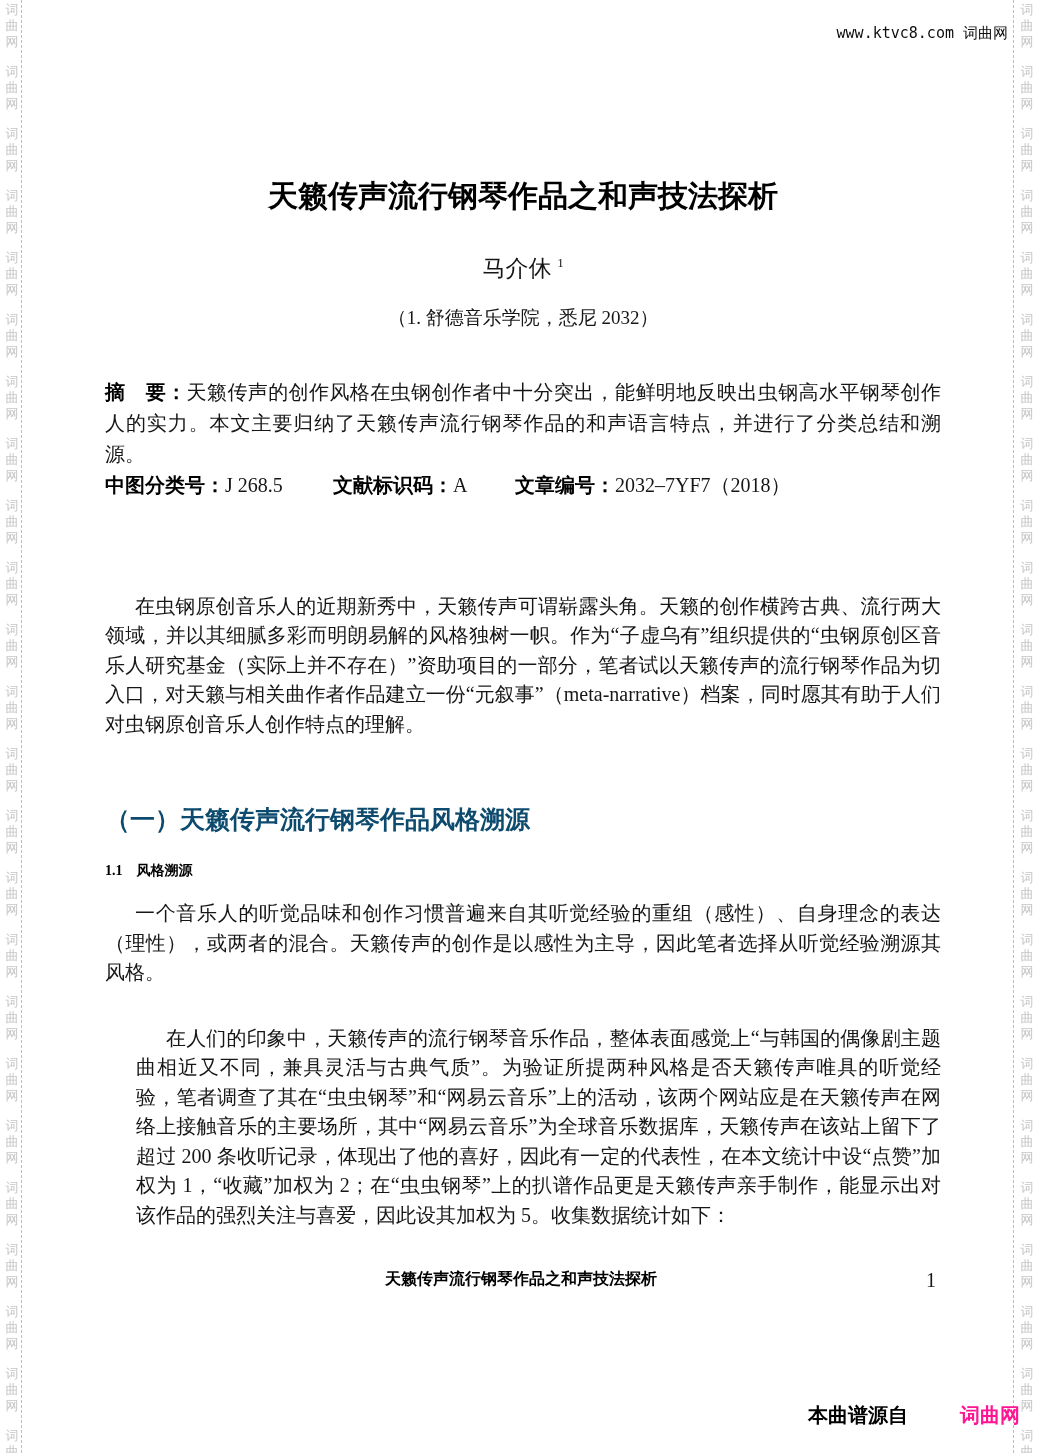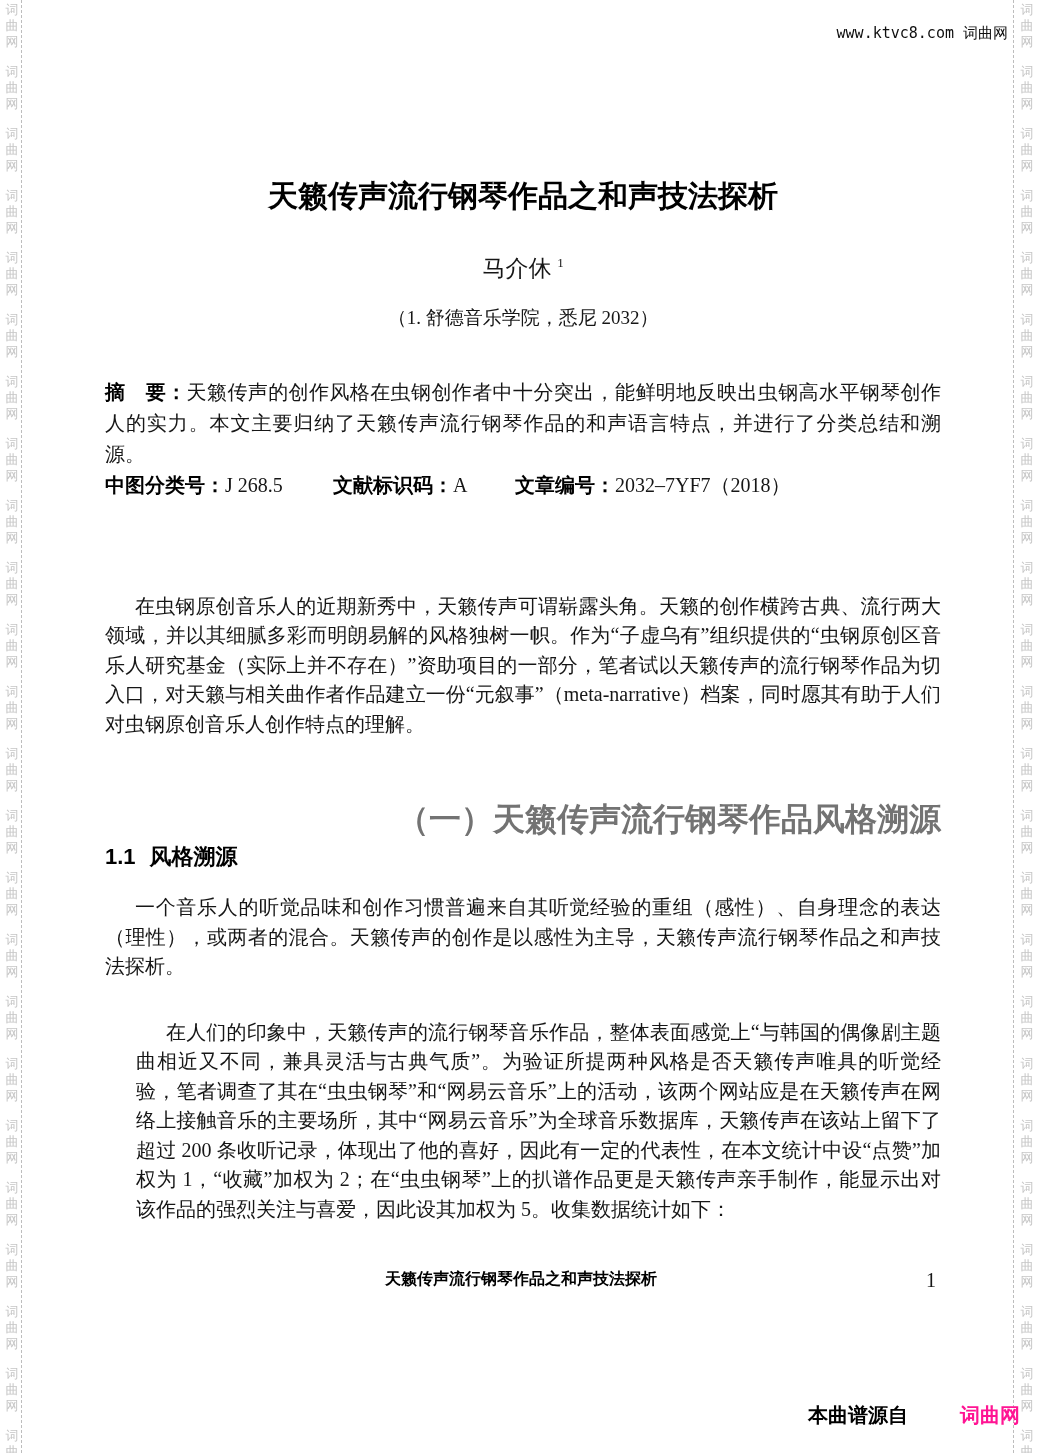--- a/index.html
+++ b/index.html
@@ -37,27 +37,27 @@
   .affiliation{margin-top:22px;text-align:center;font-size:19px;line-height:26px;}
   .meta{margin-top:46px;font-size:20px;line-height:31px;}
   .meta p{margin:0;text-align:justify;}
   .lbl{font-family:"Liberation Sans","DejaVu Sans",sans-serif;font-weight:bold;color:#000;}
   .clc-row{display:flex;align-items:baseline;}
   .clc-item1{width:228px;}
   .clc-item2{width:182px;}
   .body-para{margin:0;font-size:20px;line-height:29.5px;text-align:justify;text-indent:30px;}
   .p-intro{margin-top:91px;}
   .sec-heading{
-    margin:62px 0 0 0;text-align:right;
+    margin:62px 0 0 0;text-align:left;
     font-family:"Liberation Sans","DejaVu Sans",sans-serif;font-weight:bold;
-    font-size:32px;line-height:36px;color:#737373;
+    font-size:25px;line-height:36px;color:#0c4a6e;
   }
   .subsec{
-    margin-top:6px;font-family:Liberation Sans, sans-serif;font-weight:bold;
-    font-size:22px;line-height:28px;color:#000;
+    margin-top:20px;font-family:Liberation Serif, serif;font-weight:bold;
+    font-size:14px;line-height:28px;color:#000;
   }
   .subsec .gap{display:inline-block;width:14px;}
   .p-style{margin-top:11px;}
   .p-survey{margin-top:36px;margin-left:31px;}
   
   .footer-title{
     position:absolute;top:1269px;left:0;width:1042px;text-align:center;
     font-family:"Liberation Sans","DejaVu Sans",sans-serif;font-weight:bold;font-size:16px;color:#000;
   }
   .page-num{position:absolute;top:1268px;left:926px;font-size:20px;line-height:24px;}
@@ -334,21 +334,21 @@
         <span><span class="lbl">文章编号：</span><span>2032–7YF7（2018）</span></span>
       </div>
     </div>
 
     <p class="body-para p-intro">在虫钢原创音乐人的近期新秀中，天籁传声可谓崭露头角。天籁的创作横跨古典、流行两大领域，并以其细腻多彩而明朗易解的风格独树一帜。作为“子虚乌有”组织提供的“虫钢原创区音乐人研究基金（实际上并不存在）”资助项目的一部分，笔者试以天籁传声的流行钢琴作品为切入口，对天籁与相关曲作者作品建立一份“元叙事”（meta-narrative）档案，同时愿其有助于人们对虫钢原创音乐人创作特点的理解。</p>
 
     <h2 class="sec-heading">（一）天籁传声流行钢琴作品风格溯源</h2>
 
     <h3 class="subsec"><span>1.1</span><span class="gap"></span><span>风格溯源</span></h3>
 
-    <p class="body-para p-style">一个音乐人的听觉品味和创作习惯普遍来自其听觉经验的重组（感性）、自身理念的表达（理性），或两者的混合。天籁传声的创作是以感性为主导，天籁传声流行钢琴作品之和声技法探析。</p>
+    <p class="body-para p-style">一个音乐人的听觉品味和创作习惯普遍来自其听觉经验的重组（感性）、自身理念的表达（理性），或两者的混合。天籁传声的创作是以感性为主导，因此笔者选择从听觉经验溯源其风格。</p>
 
     <p class="body-para p-survey">在人们的印象中，天籁传声的流行钢琴音乐作品，整体表面感觉上“与韩国的偶像剧主题曲相近又不同，兼具灵活与古典气质”。为验证所提两种风格是否天籁传声唯具的听觉经验，笔者调查了其在“虫虫钢琴”和“网易云音乐”上的活动，该两个网站应是在天籁传声在网络上接触音乐的主要场所，其中“网易云音乐”为全球音乐数据库，天籁传声在该站上留下了超过 200 条收听记录，体现出了他的喜好，因此有一定的代表性，在本文统计中设“点赞”加权为 1，“收藏”加权为 2；在“虫虫钢琴”上的扒谱作品更是天籁传声亲手制作，能显示出对该作品的强烈关注与喜爱，因此设其加权为 5。收集数据统计如下：</p>
   </div>
 
   <div class="footer-title">天籁传声流行钢琴作品之和声技法探析</div>
   <div class="page-num">1</div>
 
   <div class="credit">
     <span>本曲谱源自</span>
     <span class="brand" style="color: rgb(255, 20, 147);">词曲网</span>

